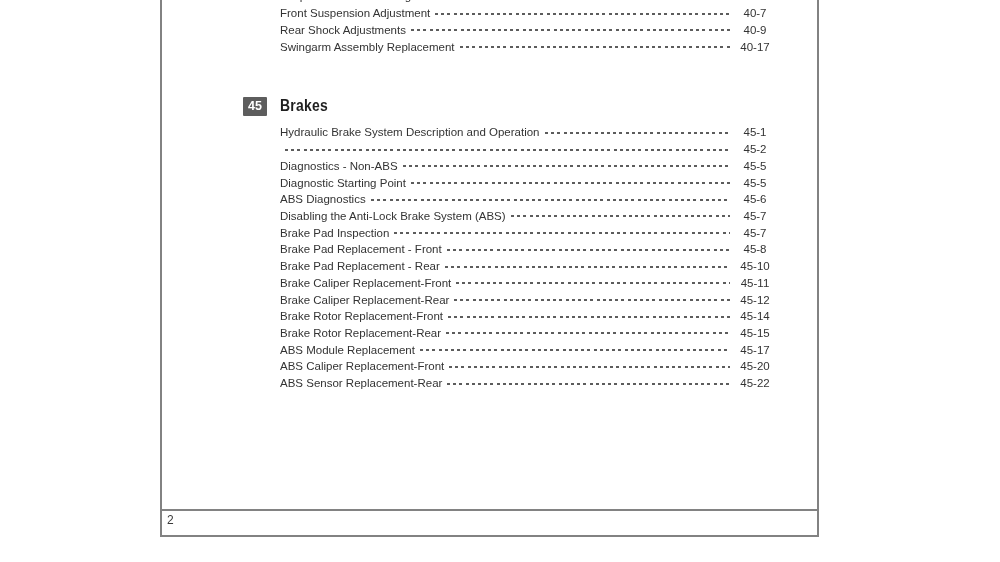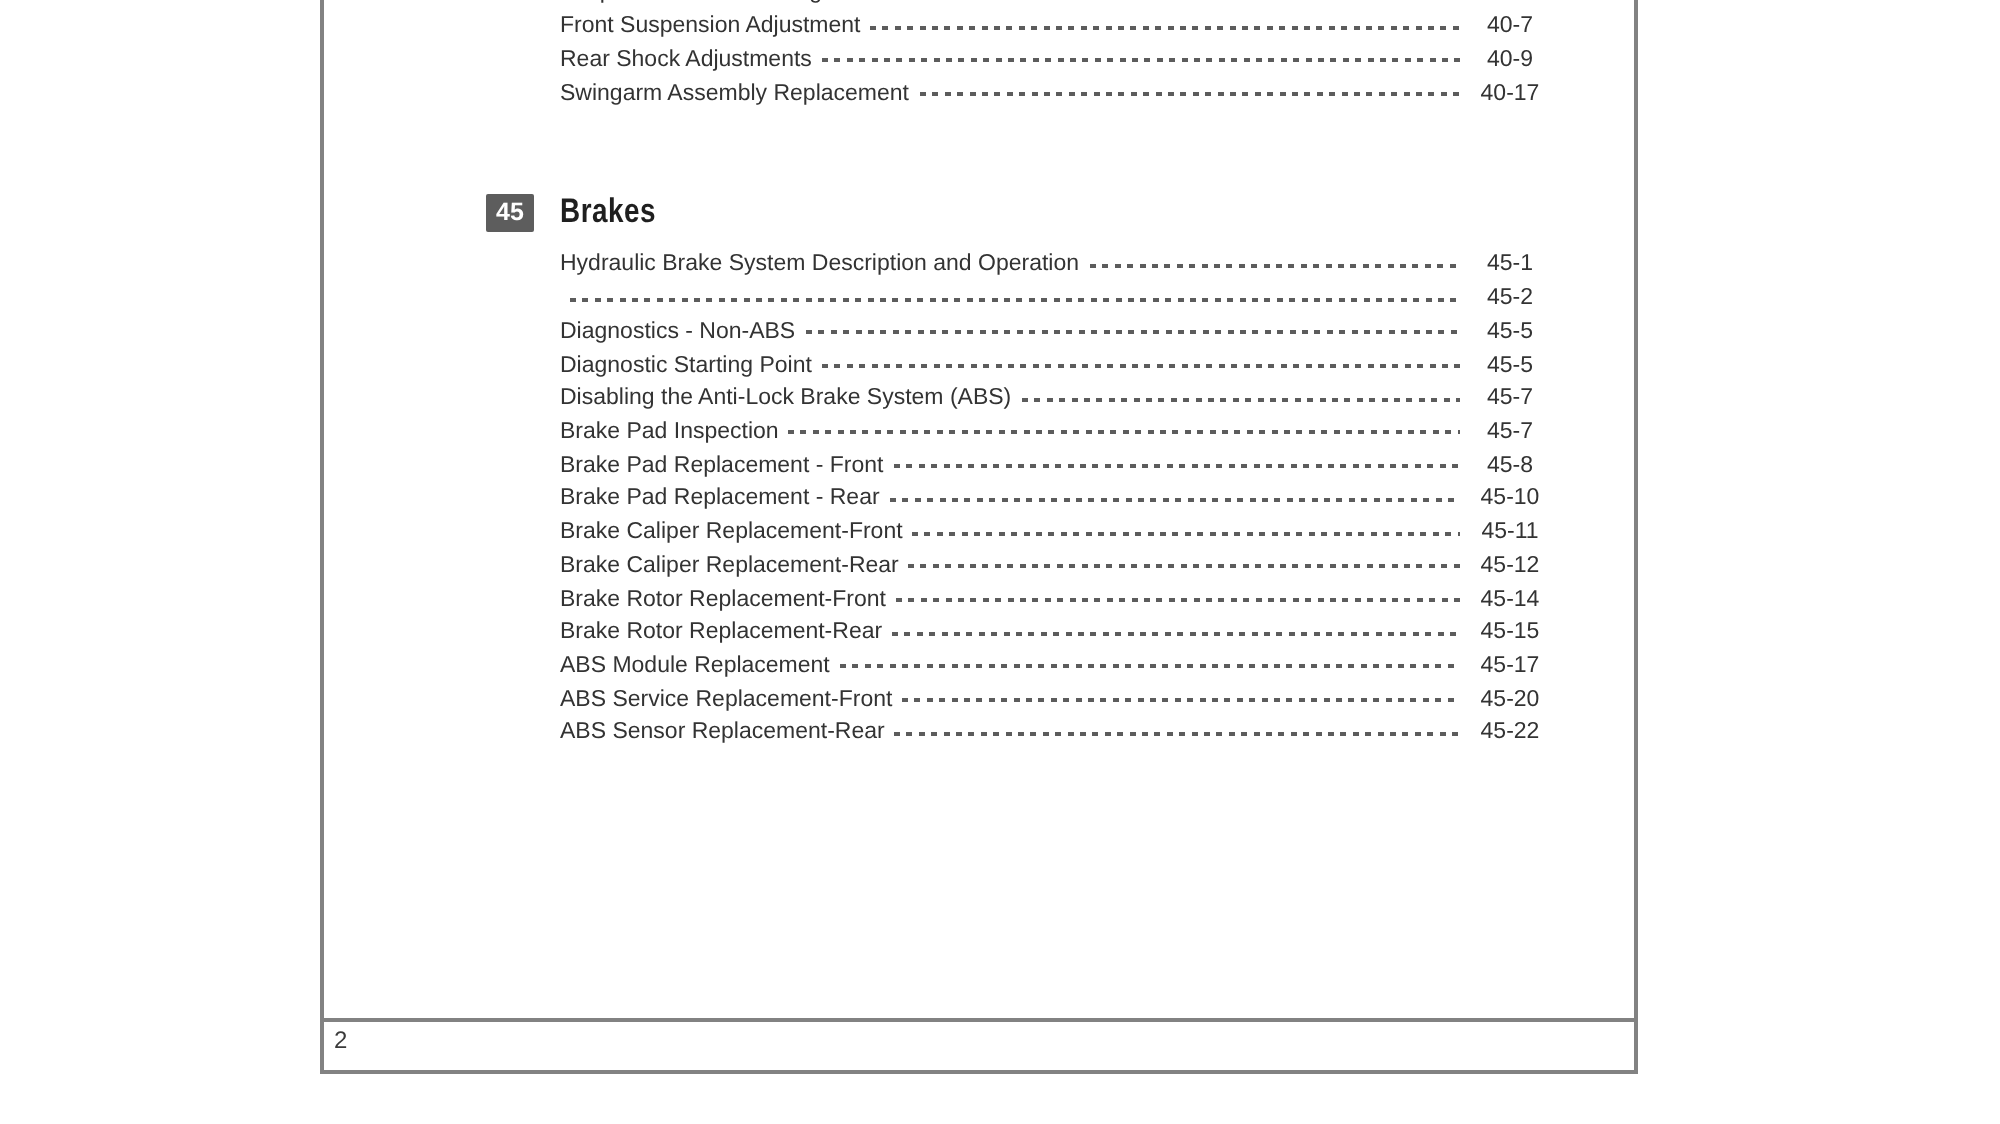--- a/index.html
+++ b/index.html
@@ -141,20 +141,25 @@
         <span class="toc-title">Diagnostics - Non-ABS</span>
         <span class="leader"></span>
         <span class="toc-page">45-5</span>
       </div>
       <div class="toc-row">
         <span class="toc-title">Diagnostic Starting Point</span>
         <span class="leader"></span>
         <span class="toc-page">45-5</span>
       </div>
       <div class="toc-row">
+        <span class="toc-title">ABS Diagnostics</span>
+        <span class="leader"></span>
+        <span class="toc-page">45-6</span>
+      </div>
+      <div class="toc-row">
         <span class="toc-title">Disabling the Anti-Lock Brake System (ABS)</span>
         <span class="leader"></span>
         <span class="toc-page">45-7</span>
       </div>
       <div class="toc-row">
         <span class="toc-title">Brake Pad Inspection</span>
         <span class="leader"></span>
         <span class="toc-page">45-7</span>
       </div>
       <div class="toc-row">
@@ -186,21 +191,21 @@
         <span class="toc-title">Brake Rotor Replacement-Rear</span>
         <span class="leader"></span>
         <span class="toc-page">45-15</span>
       </div>
       <div class="toc-row">
         <span class="toc-title">ABS Module Replacement</span>
         <span class="leader"></span>
         <span class="toc-page">45-17</span>
       </div>
       <div class="toc-row">
-        <span class="toc-title">ABS Service Replacement-Front</span>
+        <span class="toc-title">ABS Caliper Replacement-Front</span>
         <span class="leader"></span>
         <span class="toc-page">45-20</span>
       </div>
       <div class="toc-row">
         <span class="toc-title">ABS Sensor Replacement-Rear</span>
         <span class="leader"></span>
         <span class="toc-page">45-22</span>
       </div>
     </div>
 

